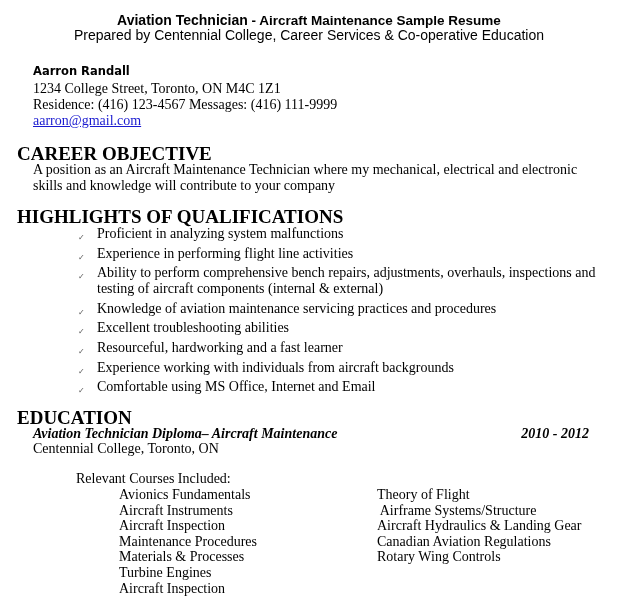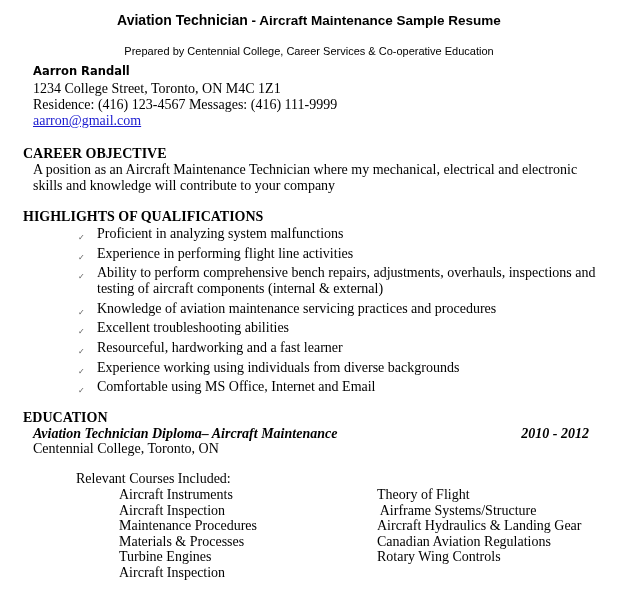--- a/index.html
+++ b/index.html
@@ -23,22 +23,22 @@
       font-family: "Liberation Sans", sans-serif;
     }
     .title {
       top: 11px;
       font-size: 14px;
       line-height: 18px;
       font-weight: bold;
     }
     .title .sub { font-weight: bold; font-size: 13.5px; }
     .subtitle {
-      top: 44px;
-      font-size: 11px;
+      top: 28px;
+      font-size: 14px;
       line-height: 14px;
       text-align: center;
     }
     .name {
       position: absolute;
       left: 33px;
       top: 64px;
       font-family: "DejaVu Sans", sans-serif;
       font-weight: bold;
       font-size: 11.5px;
@@ -51,23 +51,23 @@
       line-height: 16px;
       white-space: nowrap;
     }
     .email {
       color: #1a1ad0;
       text-decoration: underline;
       cursor: pointer;
     }
     .section-heading {
       position: absolute;
-      left: 23px;
+      left: 17px;
       font-weight: bold;
-      font-size: 14px;
+      font-size: 19px;
       line-height: 17px;
       white-space: nowrap;
     }
     .objective {
       position: absolute;
       left: 33px;
       top: 162px;
       width: 560px;
       font-size: 14px;
       line-height: 16px;
@@ -154,33 +154,34 @@
 <div class="objective">A position as an Aircraft Maintenance Technician where my mechanical, electrical and electronic skills and knowledge will contribute to your company</div>
 
 <div class="section-heading" style="top:208px">HIGHLIGHTS OF QUALIFICATIONS</div>
 <ul class="highlights" id="highlights-list">
     <li><span class="bullet">✓</span><span>Proficient in analyzing system malfunctions</span></li>
     <li><span class="bullet">✓</span><span>Experience in performing flight line activities</span></li>
     <li><span class="bullet">✓</span><span>Ability to perform comprehensive bench repairs, adjustments, overhauls, inspections and testing of aircraft components (internal &amp; external)</span></li>
     <li><span class="bullet">✓</span><span>Knowledge of aviation maintenance servicing practices and procedures</span></li>
     <li><span class="bullet">✓</span><span>Excellent troubleshooting abilities</span></li>
     <li><span class="bullet">✓</span><span>Resourceful, hardworking and a fast learner</span></li>
-    <li><span class="bullet">✓</span><span>Experience working using individuals from diverse backgrounds</span></li>
+    <li><span class="bullet">✓</span><span>Experience working with individuals from aircraft backgrounds</span></li>
     <li><span class="bullet">✓</span><span>Comfortable using MS Office, Internet and Email</span></li>
   </ul>
 
 <div class="section-heading" style="top:409px">EDUCATION</div>
 <div class="edu-title">
   <span>Aviation Technician Diploma– Aircraft Maintenance</span>
   <span>2010 - 2012</span>
 </div>
 <div class="edu-school">Centennial College, Toronto, ON</div>
 <div class="courses-heading" style="top: 471px; margin-top: 0px;"><span style="position:relative;top:0;">Relevant Courses Included:</span></div>
 
 <ul class="courses left" id="courses-left">
+    <li>Avionics Fundamentals</li>
     <li>Aircraft Instruments</li>
     <li>Aircraft Inspection</li>
     <li>Maintenance Procedures</li>
     <li>Materials &amp; Processes</li>
     <li>Turbine Engines</li>
     <li>Aircraft Inspection</li>
   </ul>
 <ul class="courses right" id="courses-right">
     <li>Theory of Flight</li>
     <li> Airframe Systems/Structure</li>

